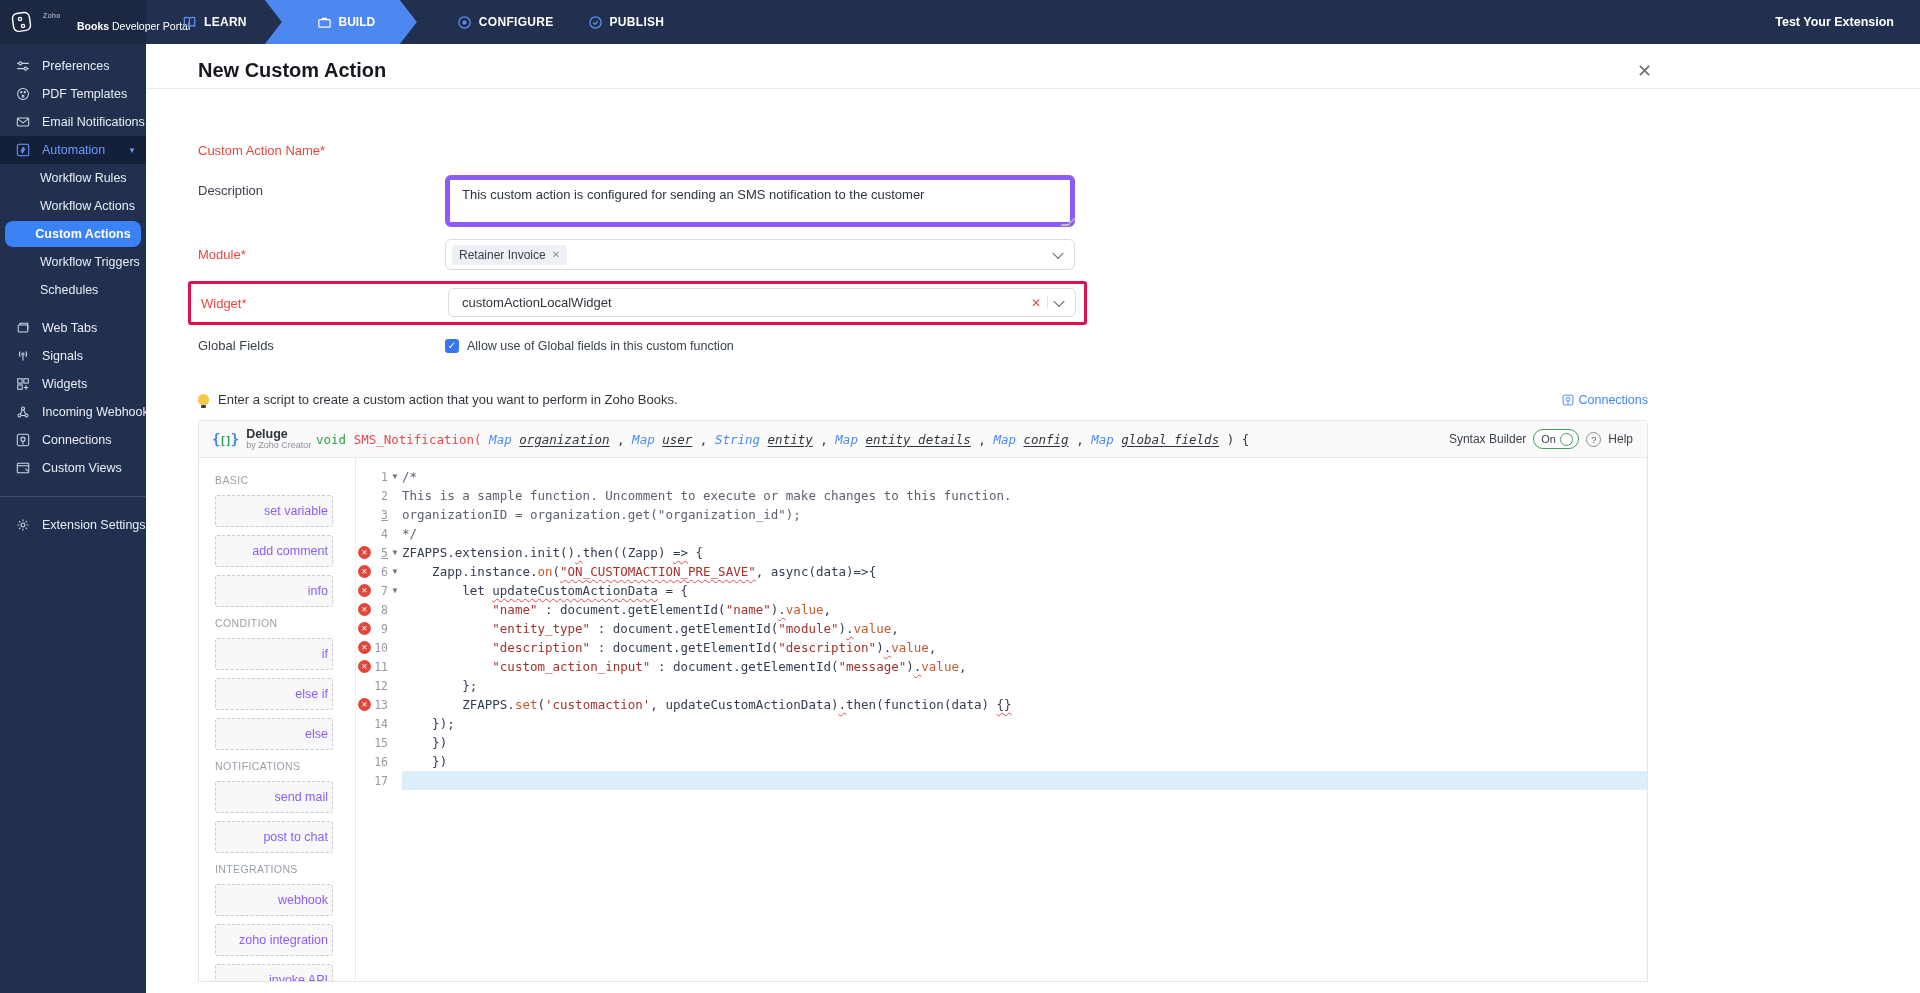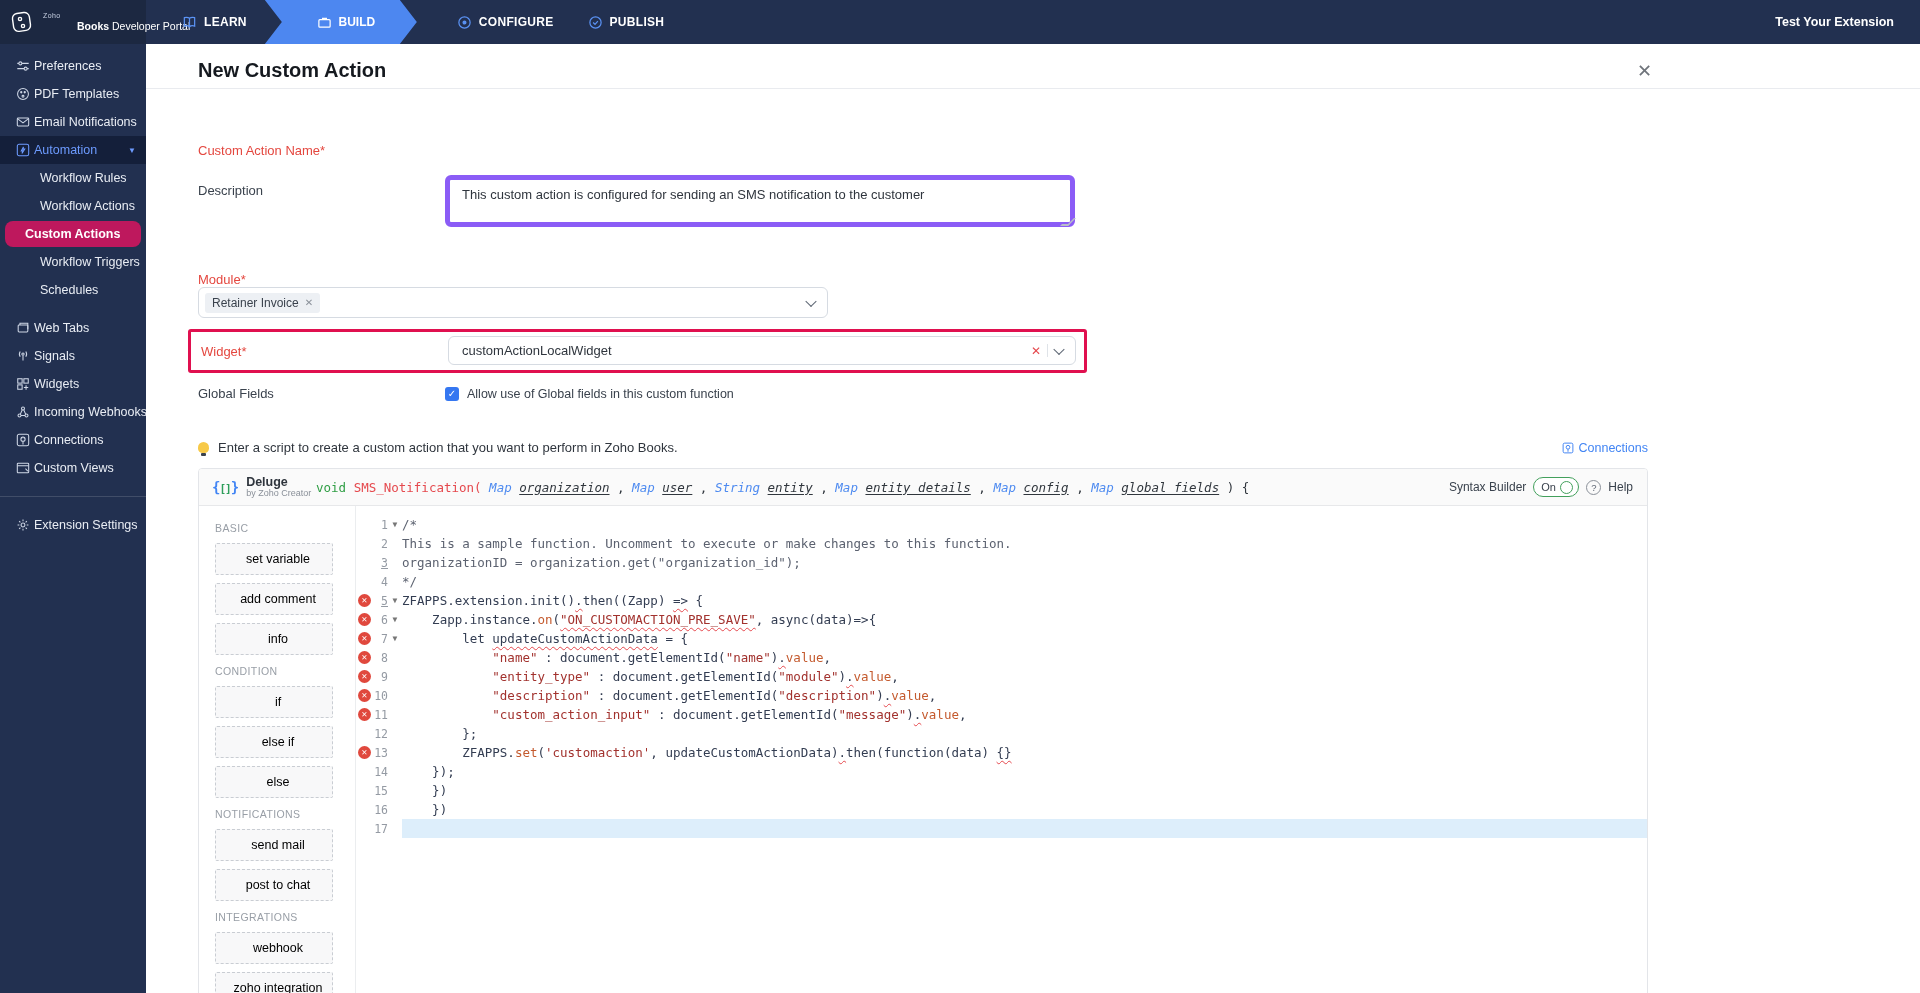--- a/index.html
+++ b/index.html
@@ -23,28 +23,28 @@
     gap:7px; color:#fff; font-size:12px; font-weight:bold; margin:0 14px 0 10px; cursor:pointer;
     clip-path:polygon(0 0, calc(100% - 17px) 0, 100% 50%, calc(100% - 17px) 100%, 0 100%, 17px 50%);
     padding-left:10px;}
   .build-seg svg { width:15px; height:15px; color:#fff;}
   .gap-cfg { margin-left:18px; }
   .test-ext { margin-left:auto; margin-right:26px; color:#fff; font-size:12.5px; font-weight:600; cursor:pointer;}
 
   
   .sidebar { position:absolute; top:44px; left:0; bottom:0; width:146px; background:#223050;
     padding-top:8px; color:#e9edf4; font-size:12.5px; overflow:hidden;}
-  .side-item { height:28px; display:flex; align-items:center; gap:4px; padding-left:16px; cursor:pointer; position:relative;}
+  .side-item { height:28px; display:flex; align-items:center; gap:12px; padding-left:16px; cursor:pointer; position:relative;}
   .side-item svg { width:14px; height:14px; flex:none; color:#cfd7e6;}
   .side-item .lbl { white-space:nowrap; }
   .side-sub { padding-left:40px; }
   .parent-active { background:#141f3a; color:#6d9bff; }
   .parent-active svg { color:#6d9bff; }
   .parent-active .chev { margin-left:auto; margin-right:10px; font-size:8px; color:#6d9bff;}
-  .side-selected { background:#be185d; border-radius:8px; margin:1px 5px; padding-left:20px; height:26px; color:#fff; font-weight:bold;}
+  .side-selected { background:#3b82f6; border-radius:8px; margin:1px 5px; padding-left:20px; height:26px; color:#fff; font-weight:bold;justify-content:center;}
   .side-gap { height:10px; }
   .side-divider { border-top:1px solid rgba(255,255,255,.14); margin:14px 0; }
 
   
   .content { position:absolute; top:44px; left:146px; right:0; bottom:0; background:#fff; }
   .modal-head { height:45px; padding:15px 0 0 52px; border-bottom:1px solid #e9ebef; position:relative;}
   .modal-title { font-size:20px; font-weight:600; color:#15191f; }
   .close-x { position:absolute; top:12px; left:1487px; font-size:18px; color:#6f747b; cursor:pointer; padding:4px;}
 
   .formwrap { padding:46px 0 0 52px; width:1502px; }
@@ -105,22 +105,22 @@
   .toggle .on { font-size:11px; color:#3a424d; margin-left:7px; }
   .toggle .knob { width:13px; height:13px; border:1.5px solid #43a05c; border-radius:50%; background:#fff; margin-left:4px;}
   .helpq { width:15px; height:15px; border:1px solid #8a9099; border-radius:50%; display:flex; align-items:center;
     justify-content:center; font-size:9.5px; color:#5d6673; cursor:pointer;}
   .help-label { font-size:12px; color:#3a424d; cursor:pointer;}
 
   .ed-body { display:flex; height:524px; }
   .palette { width:157px; border-right:1px solid #ebedef; padding:13px 0 0 16px; overflow:hidden; flex:none;}
   .pal-label { font-size:10.5px; color:#989ea6; letter-spacing:.4px; margin:10px 0 9px;}
   .pal-label:first-child { margin-top:3px; }
-  .pal-btn { display:block; width:118px; border:1px dashed #c9cdd3; background:#f8f8f9; color:#000000;
-    font-size:12.5px; font-family:"Liberation Sans",sans-serif; text-align:center; padding:8px 4px 8px 12px;
+  .pal-btn { display:block; width:118px; border:1px dashed #c9cdd3; background:#f8f8f9; color:#8b5cf6;
+    font-size:12.5px; font-family:"Liberation Sans",sans-serif; text-align:right; padding:8px 4px 8px 12px;
     margin-bottom:8px; border-radius:2px; cursor:pointer;}
 
   .code { flex:1; font-family:"DejaVu Sans Mono",monospace; font-size:12.5px; padding-top:9px; overflow:hidden; cursor:text;}
   .cline { display:flex; height:19px; align-items:center; position:relative;}
   .gut { width:32px; flex:none; display:flex; align-items:center; justify-content:flex-end; position:relative; height:100%;}
   .errdot { position:absolute; left:2px; top:3px; width:13px; height:13px; background:#e0483d; border-radius:50%;
     color:#fff; font-size:7.5px; display:flex; align-items:center; justify-content:center; font-family:"Liberation Sans",sans-serif;}
   .lnum { font-size:11.5px; color:#949aa3; }
   .lnum.ul { text-decoration:underline; }
   .fold { width:14px; flex:none; font-size:8px; color:#777; text-align:center; cursor:pointer;}
@@ -295,21 +295,21 @@
     </div>
 
     <div class="frow" style="margin-top:17px;">
       <div class="flabel">Description</div>
       <div class="ffield">
         <textarea class="tarea" style="">This custom action is configured for sending an SMS notification to the customer</textarea>
         <span class="resize-grip"></span>
       </div>
     </div>
 
-    <div class="frow" style="margin-top:33px;flex-direction:column;">
+    <div class="frow" style="margin-top:8px;">
       <div class="flabel req">Module*</div>
       <div class="ffield">
         <div class="selbox">
           <span class="chip">
             <span>Retainer Invoice</span>
             <span class="chip-x">✕</span>
           </span>
           <span class="chev-down"></span>
         </div>
       </div>

